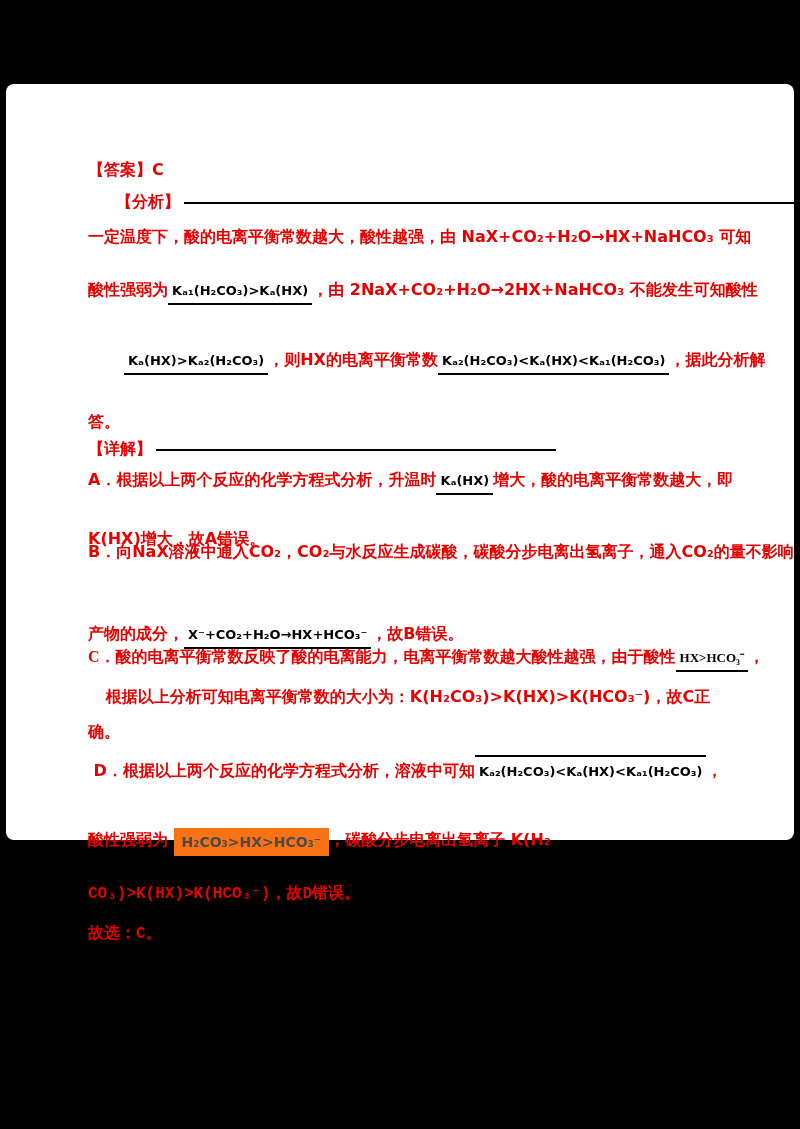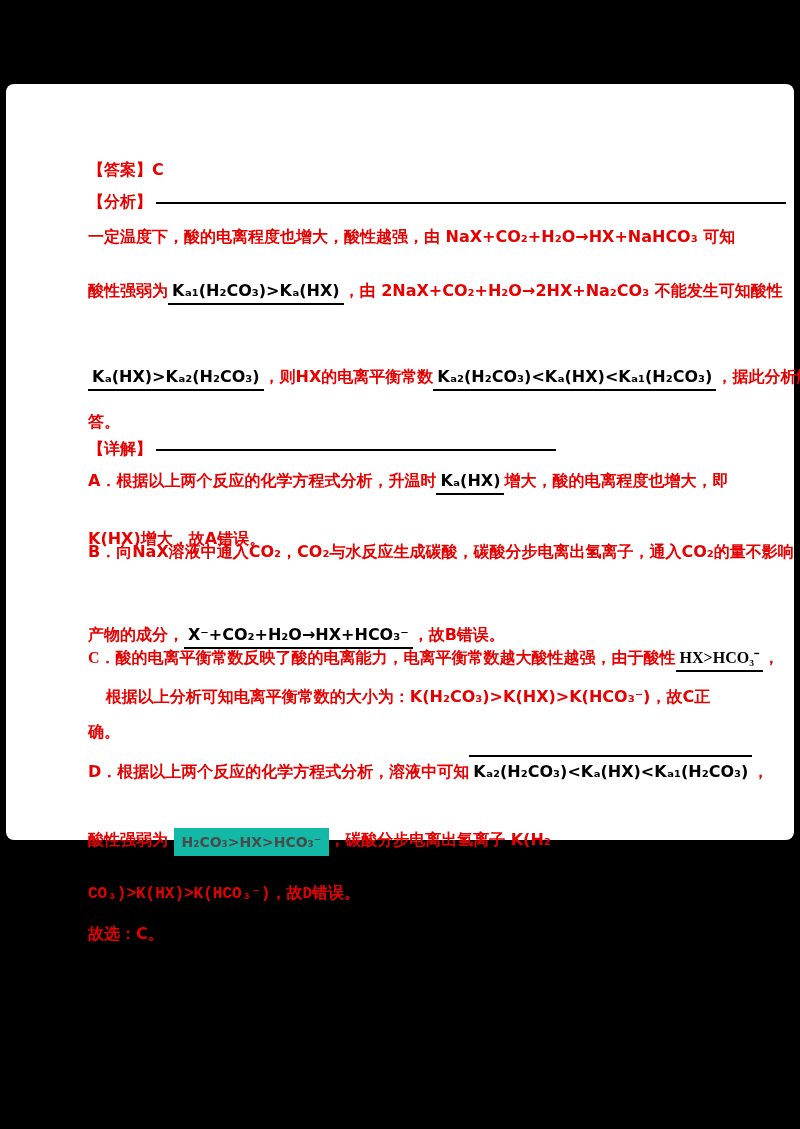--- a/index.html
+++ b/index.html
@@ -26,64 +26,64 @@
     line-height:24px;
     color:#e60000;
     white-space:nowrap;
   }
   .text-run{color:#e60000;}
   .formula{
     display:inline-block;
     background:#ffffff;
     color:#000000;
     font-weight:bold;
-    font-size:16px;
+    font-size:13px;
     padding:1px 4px 0 4px;
     border-bottom:2px solid #000000;
     vertical-align:baseline;
   }
   .formula-top{
     border-bottom:none;
     border-top:2px solid #000000;
     padding-top:3px;
   }
   .formula-dark{
     display:inline-block;
-    background:#14b8a6;
+    background:#f97316;
     color:#4a4a4a;
     font-weight:bold;
     font-size:14px;
     padding:2px 8px;
     vertical-align:-2px;
   }
   .rule{
     display:inline-block;
     height:2px;
     background:#000000;
     vertical-align:middle;
     margin-left:4px;
   }
 </style>
 </head>
 <body>
 
 <div class="paper">
   <div id="lines-root">
       <div class="line" style="top: 74px;"><span class="text-run">【答案】C</span></div>
-      <div class="line" style="top: 106px;"><span class="text-run">【分析】</span><span class="rule" style="width: 630px;"></span></div>
-      <div class="line" style="top: 141px;"><span class="text-run">一定温度下，酸的电离程度也增大，酸性越强，由 NaX+CO₂+H₂O→HX+NaHCO₃ 可知</span></div>
-      <div class="line" style="top: 194px;"><span class="text-run">酸性强弱为</span><span class="formula">Kₐ₁(H₂CO₃)&gt;Kₐ(HX)</span><span class="text-run">，由 2NaX+CO₂+H₂O→2HX+Na₂CO₃ 不能发生可知酸性</span></div>
-      <div class="line" style="top: 280px;"><span class="formula">Kₐ(HX)&gt;Kₐ₂(H₂CO₃)</span><span class="text-run">，则HX的电离平衡常数</span><span class="formula">Kₐ₂(H₂CO₃)&lt;Kₐ(HX)&lt;Kₐ₁(H₂CO₃)</span><span class="text-run">，据此分析解</span></div>
+      <div class="line" style="top: 106px; margin-left: 28px;"><span class="text-run">【分析】</span><span class="rule" style="width: 630px;"></span></div>
+      <div class="line" style="top: 141px;"><span class="text-run">一定温度下，酸的电离平衡常数越大，酸性越强，由 NaX+CO₂+H₂O→HX+NaHCO₃ 可知</span></div>
+      <div class="line" style="top: 194px;"><span class="text-run">酸性强弱为</span><span class="formula">Kₐ₁(H₂CO₃)&gt;Kₐ(HX)</span><span class="text-run">，由 2NaX+CO₂+H₂O→2HX+NaHCO₃ 不能发生可知酸性</span></div>
+      <div class="line" style="top: 264px; margin-left: 36px;"><span class="formula">Kₐ(HX)&gt;Kₐ₂(H₂CO₃)</span><span class="text-run">，则HX的电离平衡常数</span><span class="formula">Kₐ₂(H₂CO₃)&lt;Kₐ(HX)&lt;Kₐ₁(H₂CO₃)</span><span class="text-run">，据此分析解</span></div>
       <div class="line" style="top: 326px;"><span class="text-run">答。</span></div>
       <div class="line" style="top: 353px;"><span class="text-run">【详解】</span><span class="rule" style="width: 400px;"></span></div>
-      <div class="line" style="top: 384px;"><span class="text-run">A．根据以上两个反应的化学方程式分析，升温时</span><span class="formula">Kₐ(HX)</span><span class="text-run">增大，酸的电离程度也增大，即</span></div>
+      <div class="line" style="top: 384px;"><span class="text-run">A．根据以上两个反应的化学方程式分析，升温时</span><span class="formula">Kₐ(HX)</span><span class="text-run">增大，酸的电离平衡常数越大，即</span></div>
       <div class="line" style="top: 424px; margin-top: 19px;"><span class="text-run">K(HX)增大，故A错误。</span></div>
       <div class="line" style="top: 456px;"><span class="text-run">B．向NaX溶液中通入CO₂，CO₂与水反应生成碳酸，碳酸分步电离出氢离子，通入CO₂的量不影响</span></div>
       <div class="line" style="top: 514px; margin-top: 24px;"><span class="text-run">产物的成分，</span><span class="formula">X⁻+CO₂+H₂O→HX+HCO₃⁻</span><span class="text-run">，故B错误。</span></div>
       <div class="line" style="top: 561px; font-family: Liberation Serif, serif;"><span class="text-run">C．酸的电离平衡常数反映了酸的电离能力，电离平衡常数越大酸性越强，由于酸性</span><span class="formula">HX&gt;HCO₃⁻</span><span class="text-run">，</span></div>
       <div class="line" style="top: 601px; text-align: center;"><span class="text-run">根据以上分析可知电离平衡常数的大小为：K(H₂CO₃)&gt;K(HX)&gt;K(HCO₃⁻)，故C正</span></div>
       <div class="line" style="top: 636px;"><span class="text-run">确。</span></div>
-      <div class="line" style="top: 671px;"><span class="text-run">D．根据以上两个反应的化学方程式分析，溶液中可知</span><span class="formula formula-top">Kₐ₂(H₂CO₃)&lt;Kₐ(HX)&lt;Kₐ₁(H₂CO₃)</span><span class="text-run">，</span></div>
+      <div class="line" style="top: 671px; text-align: center;"><span class="text-run">D．根据以上两个反应的化学方程式分析，溶液中可知</span><span class="formula formula-top">Kₐ₂(H₂CO₃)&lt;Kₐ(HX)&lt;Kₐ₁(H₂CO₃)</span><span class="text-run">，</span></div>
       <div class="line" style="top: 744px;"><span class="text-run">酸性强弱为 </span><span class="formula-dark">H₂CO₃&gt;HX&gt;HCO₃⁻</span><span class="text-run">，碳酸分步电离出氢离子 K(H₂</span></div>
       <div class="line" style="top: 798px; font-family: Liberation Mono, monospace;"><span class="text-run">CO₃)&gt;K(HX)&gt;K(HCO₃⁻)，故D错误。</span></div>
-      <div class="line" style="top: 838px;"><span class="text-run">故选：C。</span></div>
+      <div class="line" style="top: 838px; font-family: Liberation Mono, monospace;"><span class="text-run">故选：C。</span></div>
     </div>
 </div>
 
 </body></html>

